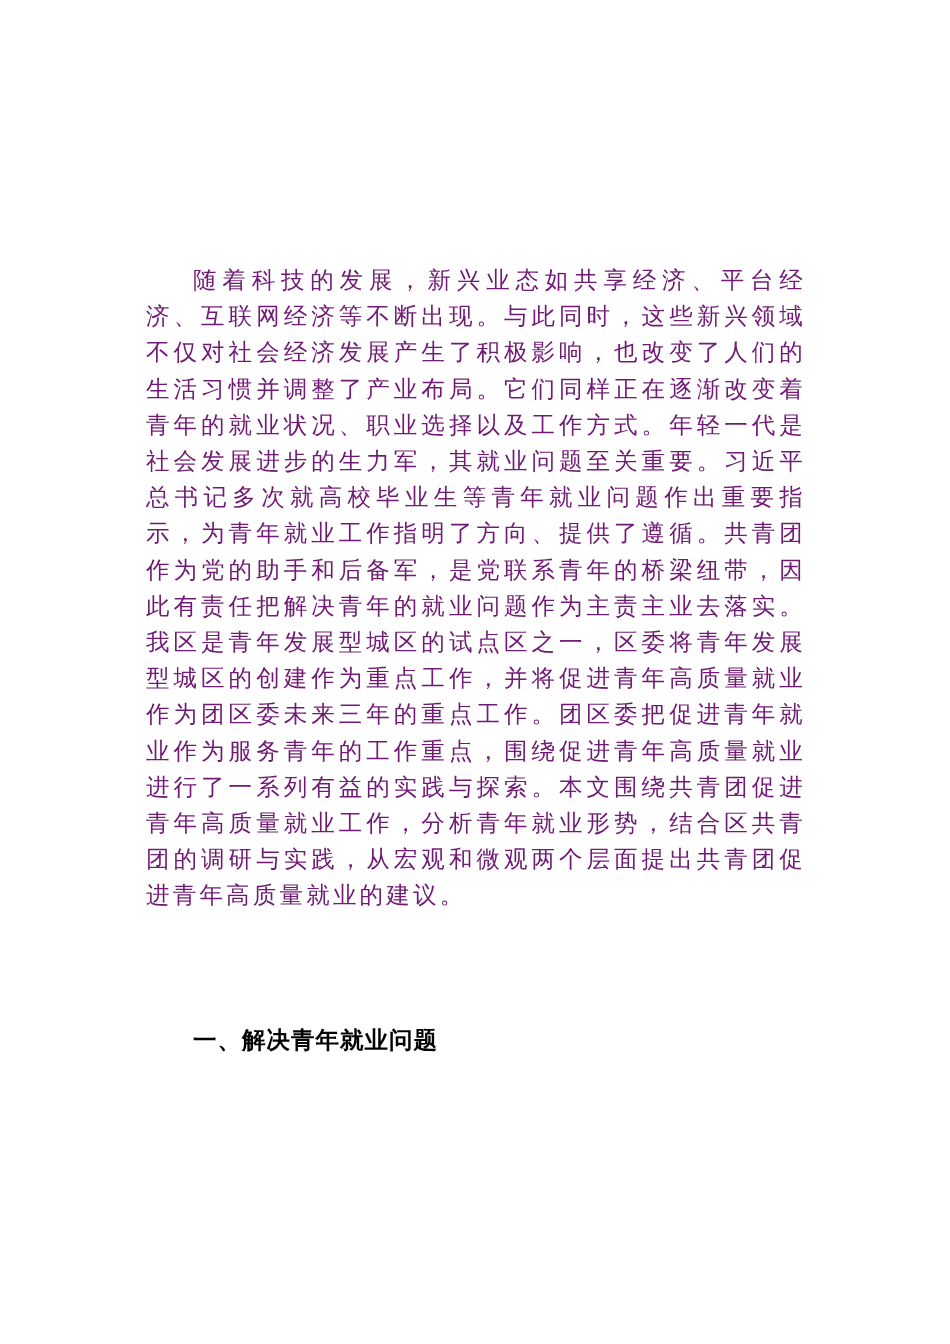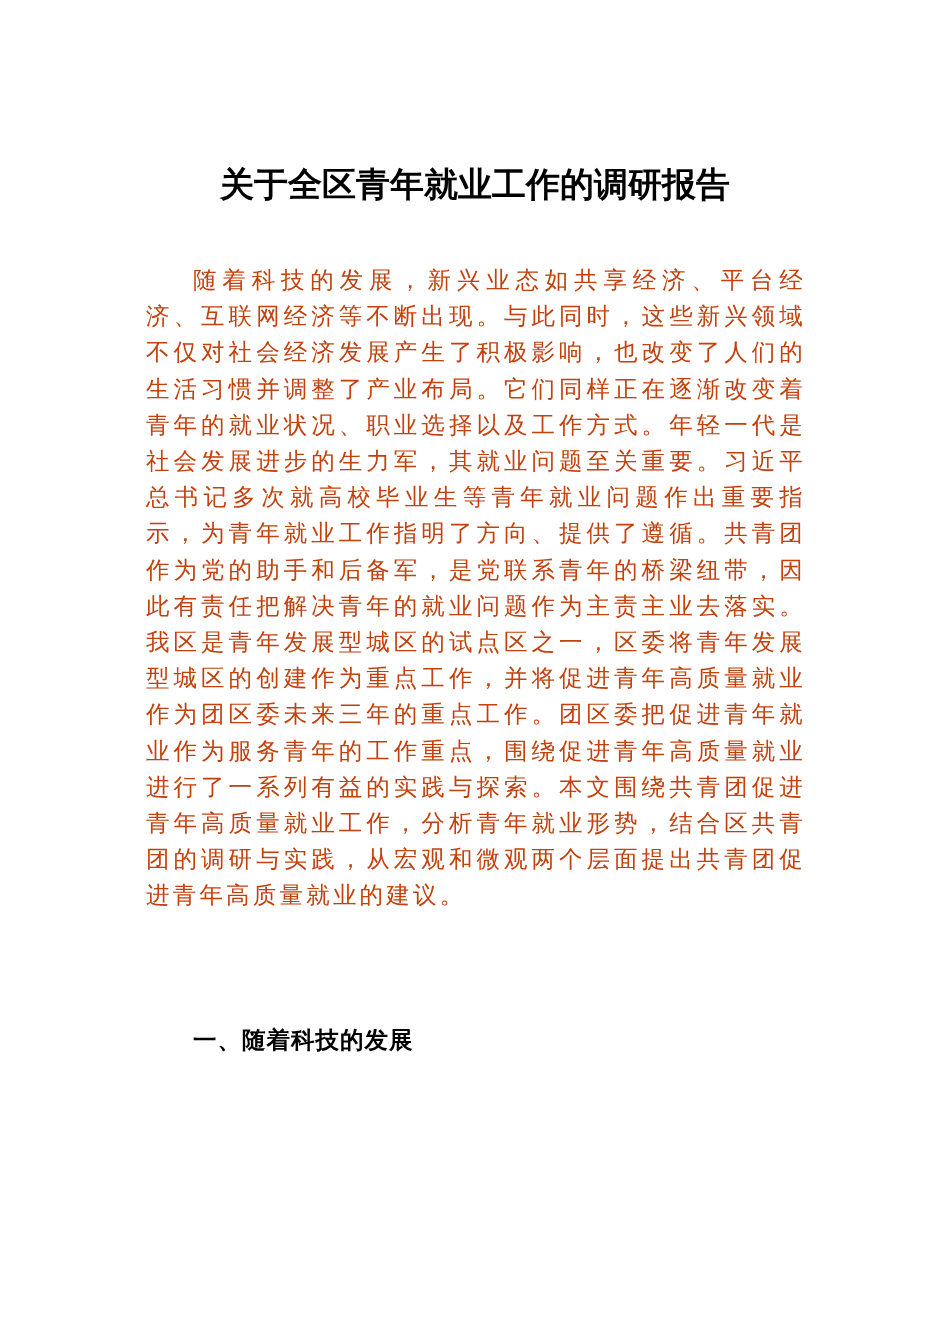--- a/index.html
+++ b/index.html
@@ -40,21 +40,21 @@
       position: absolute;
       left: 146px;
       width: 660px;
       font-family: "DejaVu Sans", "Liberation Sans", sans-serif;
       font-size: 23.5px;
       line-height: 36.2px;
       text-align: justify;
       text-justify: inter-character;
       letter-spacing: 3.2px;
       margin: 0;
-      color: #c2410c;
+      color: #701a75;
     }
     .indent {
       text-indent: 47px;
     }
     .para-1 { top: 262px; }
     .heading-1 {
       position: absolute;
       left: 193px;
       top: 1022px;
       font-family: "DejaVu Sans", "Liberation Sans", sans-serif;
@@ -64,19 +64,18 @@
       letter-spacing: 1px;
       margin: 0;
       color: #000000;
     }
     .para-2 { top: 1068px; }
   </style>
 </head>
 <body>
 
 <div class="page">
-  <h1 class="title">关于全区青年就业工作的调研报告</h1>
 
   <p class="body-text indent para-1">随着科技的发展，新兴业态如共享经济、平台经济、互联网经济等不断出现。与此同时，这些新兴领域不仅对社会经济发展产生了积极影响，也改变了人们的生活习惯并调整了产业布局。它们同样正在逐渐改变着青年的就业状况、职业选择以及工作方式。年轻一代是社会发展进步的生力军，其就业问题至关重要。习近平总书记多次就高校毕业生等青年就业问题作出重要指示，为青年就业工作指明了方向、提供了遵循。共青团作为党的助手和后备军，是党联系青年的桥梁纽带，因此有责任把解决青年的就业问题作为主责主业去落实。我区是青年发展型城区的试点区之一，区委将青年发展型城区的创建作为重点工作，并将促进青年高质量就业作为团区委未来三年的重点工作。团区委把促进青年就业作为服务青年的工作重点，围绕促进青年高质量就业进行了一系列有益的实践与探索。本文围绕共青团促进青年高质量就业工作，分析青年就业形势，结合区共青团的调研与实践，从宏观和微观两个层面提出共青团促进青年高质量就业的建议。</p>
 
-  <h2 class="heading-1">一、随着科技的发展</h2>
+  <h2 class="heading-1">一、解决青年就业问题</h2>
 
 </div>
 
 </body></html>

